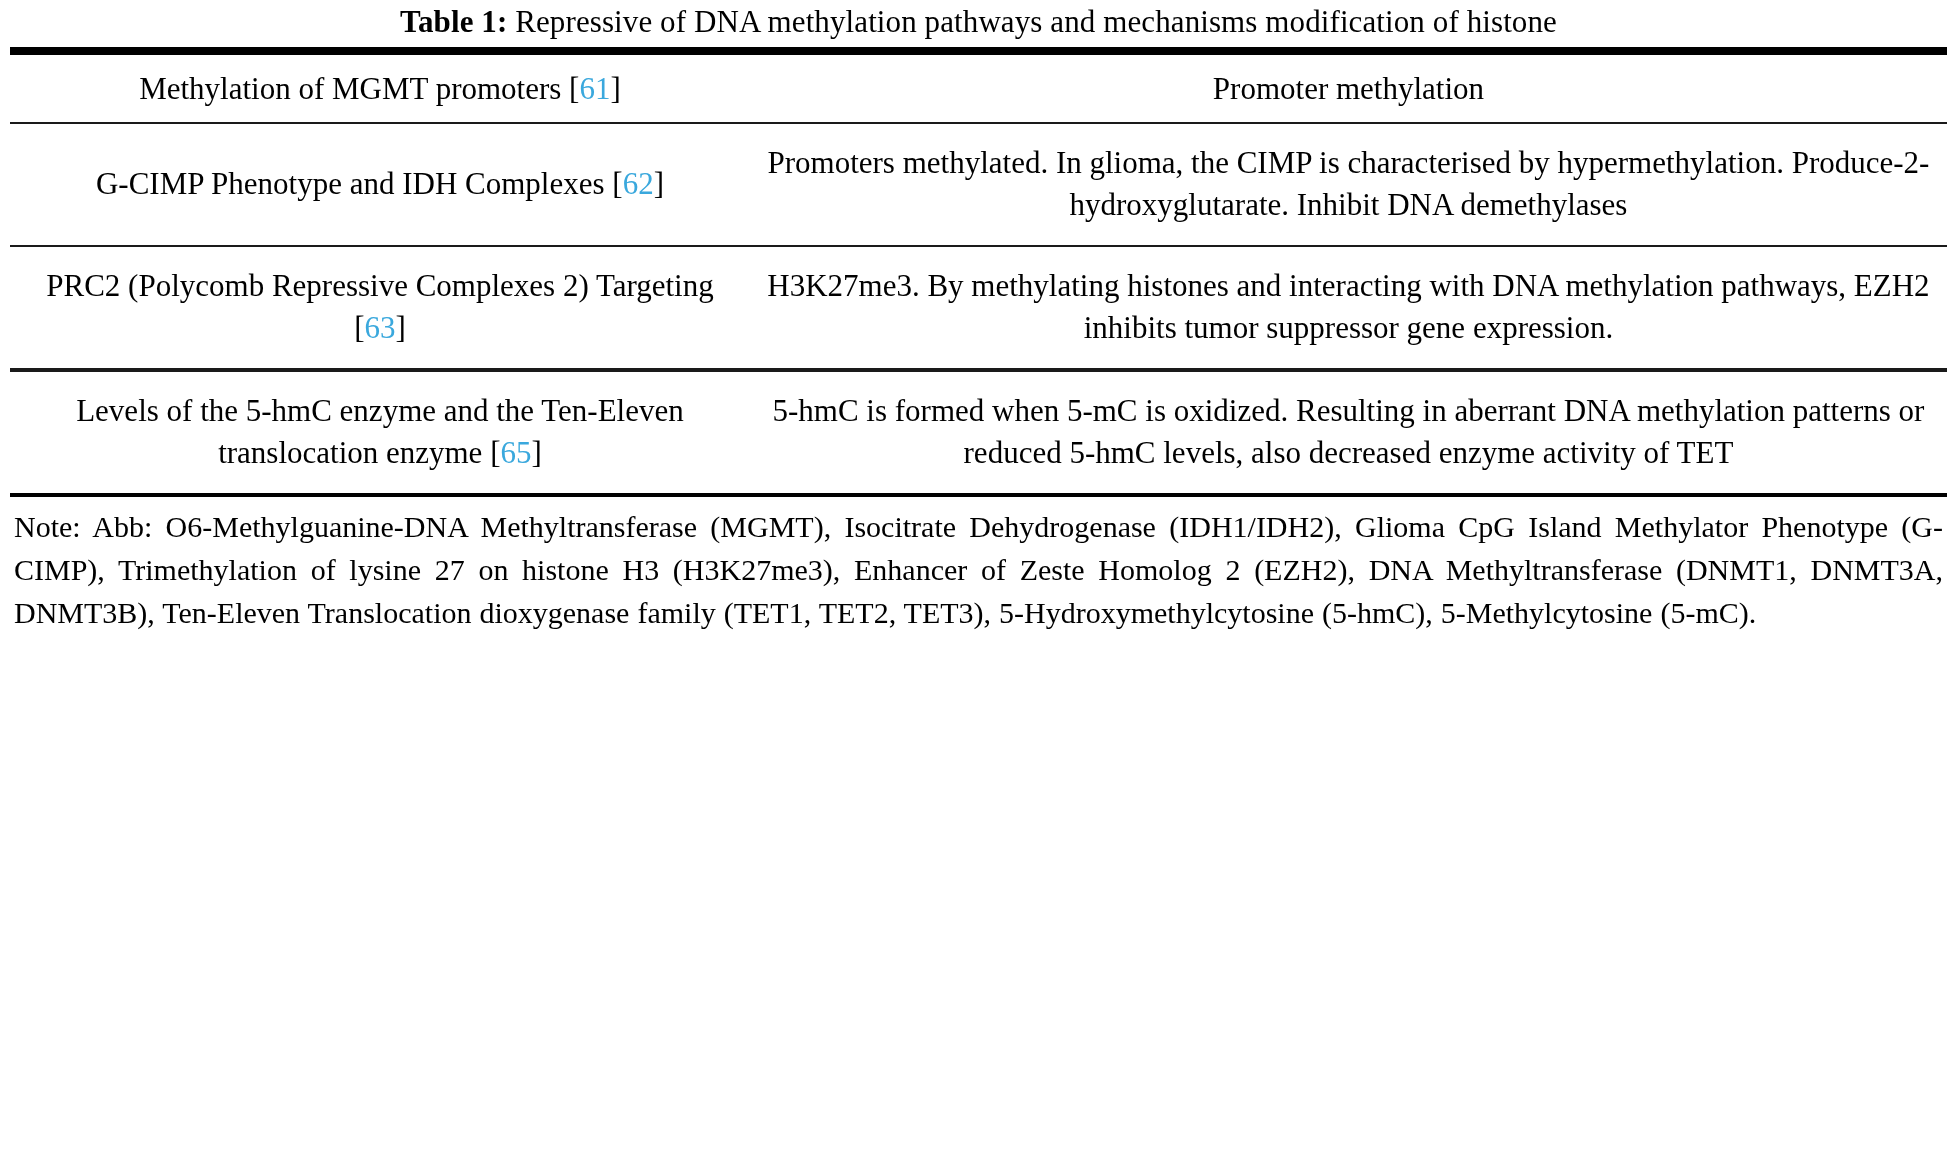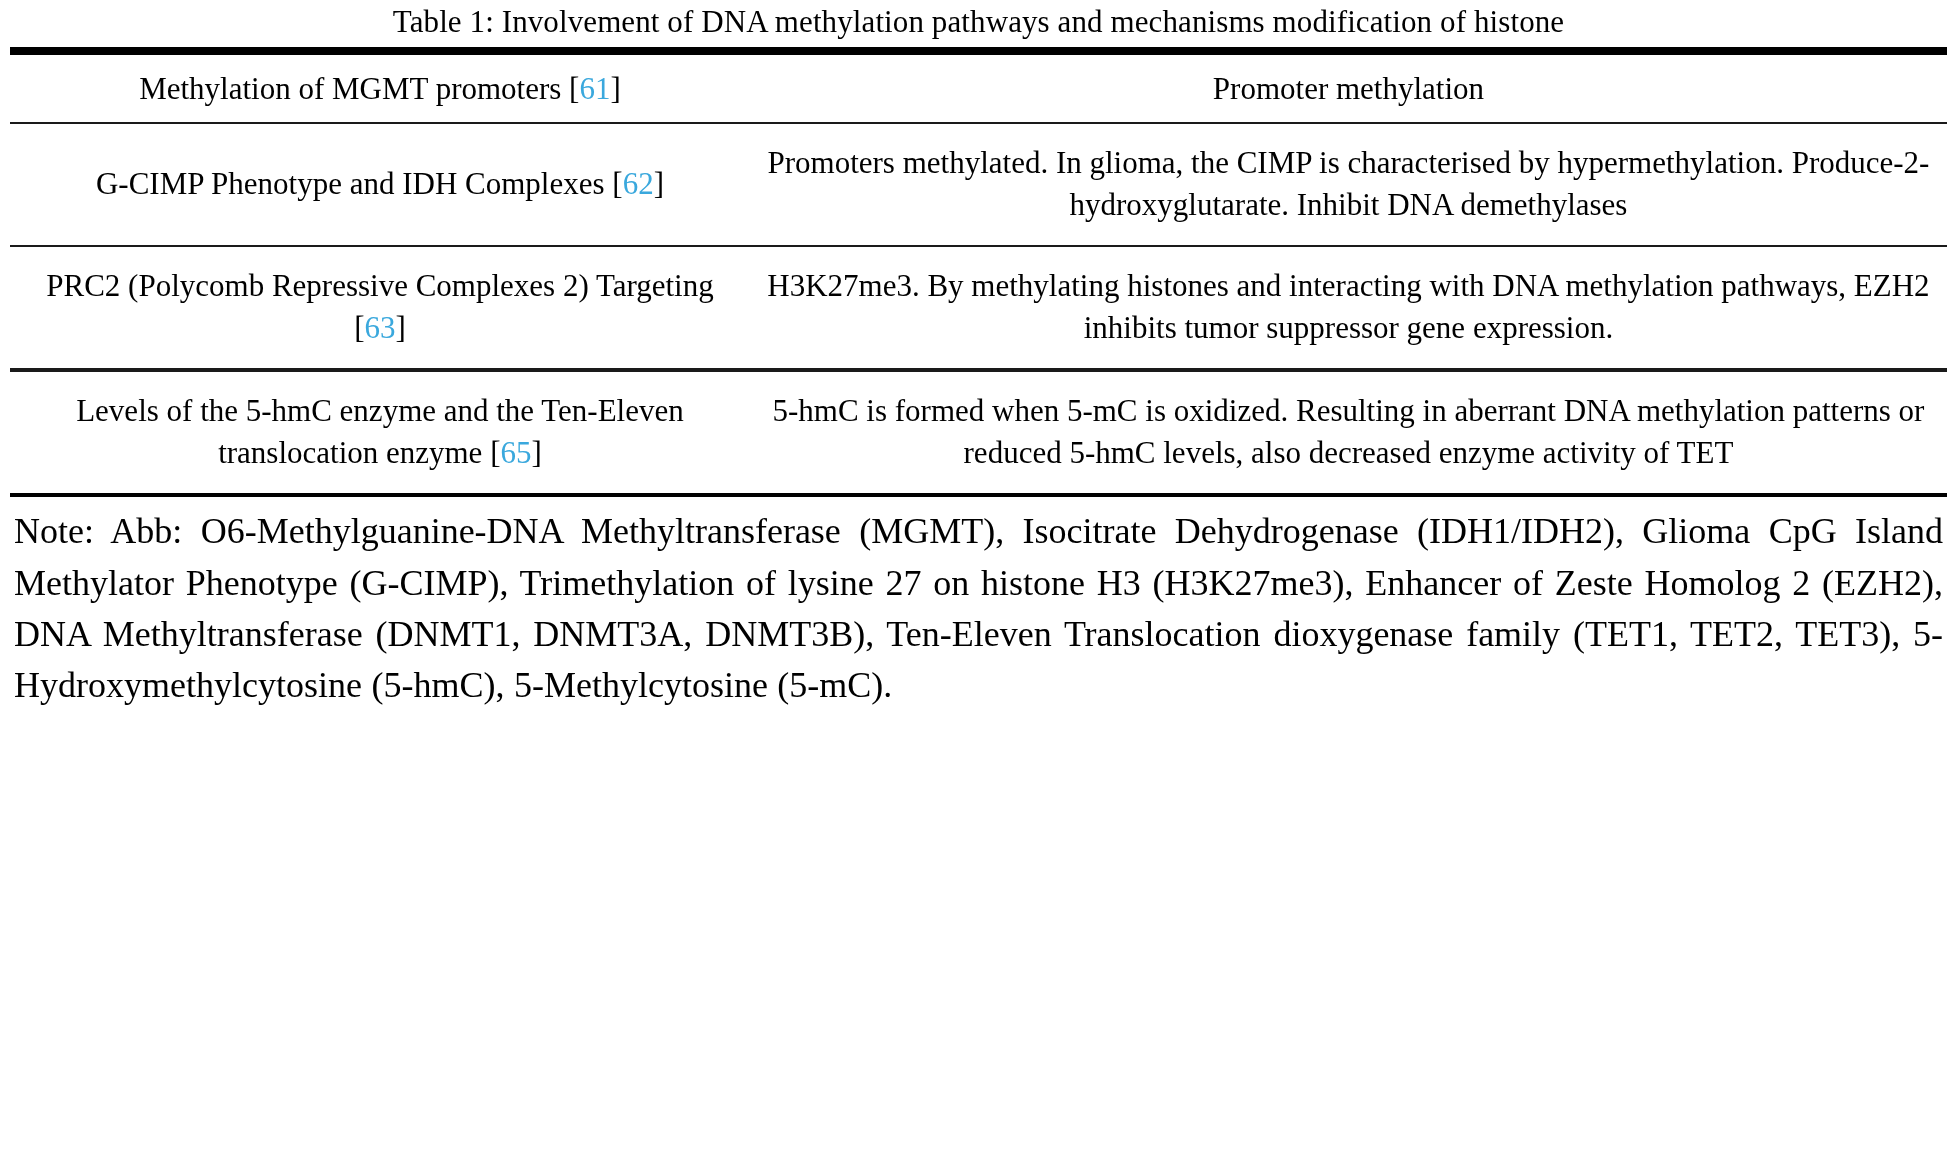--- a/index.html
+++ b/index.html
@@ -26,21 +26,21 @@
   
   .caption {
     text-align: center;
     font-size: 31px;
     line-height: 1.25;
     padding-top: 3px;
     padding-bottom: 5px;
     letter-spacing: .1px;
   }
   .caption .caption-label {
-    font-weight: normal;
+    font-weight: bold;
   }
 
   
   .rule-top,
   .rule-head,
   .rule-bottom {
     height: 0;
     border-top: 4px solid #000;
     margin: 0;
   }
@@ -80,36 +80,36 @@
 
   .cite {
     color: #000;
   }
   .cite .num {
     color: #3aa8dd;
   }
 
   
   .note {
-    font-size: 36px;
+    font-size: 30px;
     line-height: 1.42;
     text-align: justify;
     text-align-last: left;
     padding: 9px 4px 0 4px;
     word-spacing: .5px;
   }
 </style>
 </head>
 <body>
 
 <div class="page">
 
   <div class="caption">
     <span class="caption-label">Table 1:</span>
-    <span>Involvement of DNA methylation pathways and mechanisms modification of histone</span>
+    <span>Repressive of DNA methylation pathways and mechanisms modification of histone</span>
   </div>
 
   <div class="rule-top"></div>
 
 
   <div class="rule-head"></div>
 
   <table class="tbl">
     <colgroup>
         <col class="c1">

